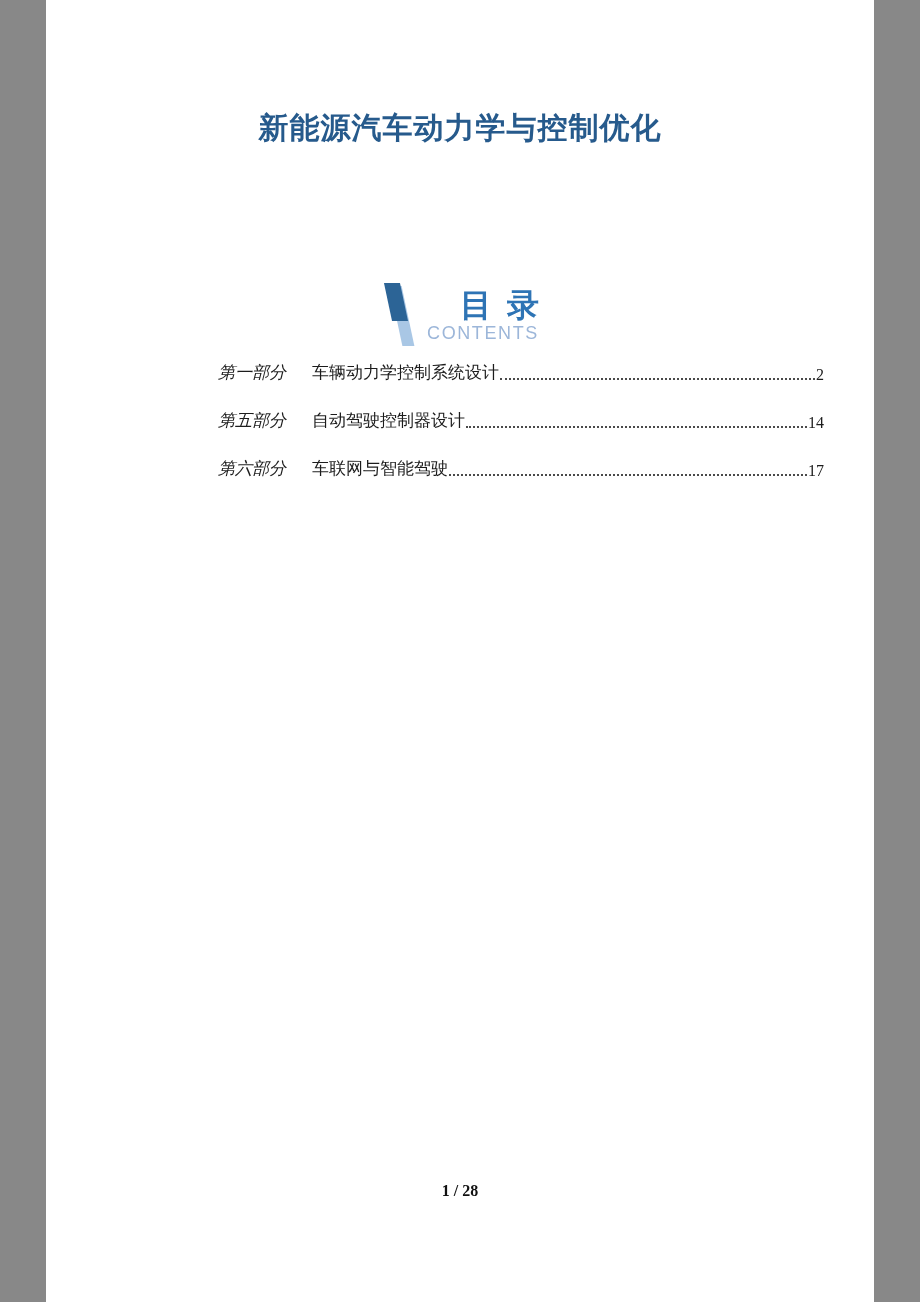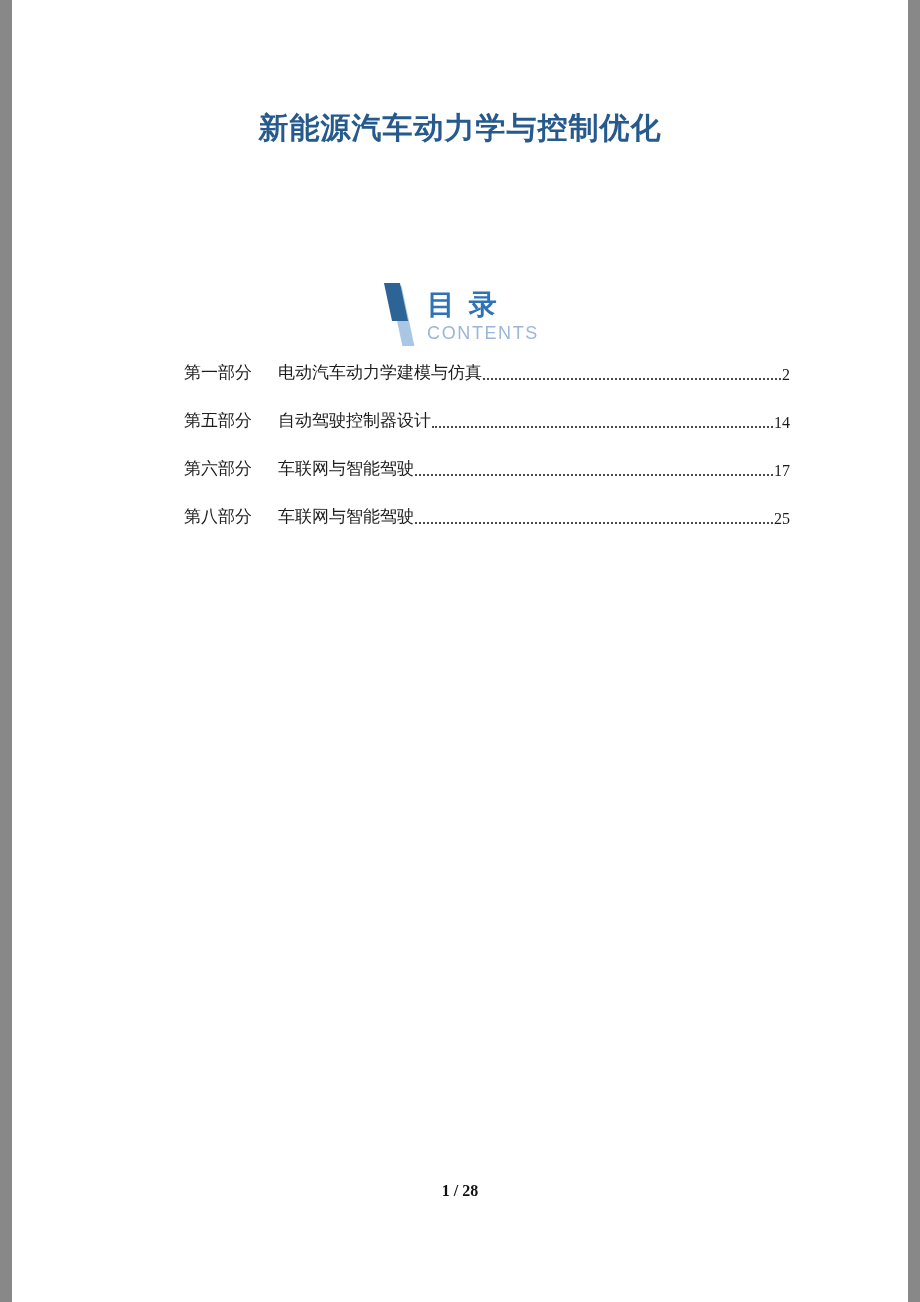--- a/index.html
+++ b/index.html
@@ -1,18 +1,18 @@
 <!DOCTYPE html>
 <html><head>
 <meta charset="utf-8">
 <style>
   html, body { margin: 0; padding: 0; background: #888; }
   .page {
     position: relative;
-    width: 896px;
+    width: 828px;
     height: 1302px;
     margin: 0 auto;
     background: #ffffff;
     overflow: hidden;
     font-family: "Liberation Serif", "DejaVu Serif", serif;
   }
 
   
   .doc-title {
     position: absolute;
@@ -59,24 +59,25 @@
     top: 0;
     width: 16px;
     height: 38px;
     background: #2c6496;
     transform: skewX(12deg);
   }
   .toc-head-text { display: flex; flex-direction: column; padding-top: 6px; }
   .toc-heading {
     font-family: "Liberation Sans", "DejaVu Sans", sans-serif;
     font-weight: bold;
-    font-size: 28px;
+    font-size: 32px;
     line-height: 32px;
     color: #2e74b5;
     word-spacing: 6px;
+    margin-left: 33px;
   }
   .toc-subheading {
     font-family: "Liberation Sans", "DejaVu Sans", sans-serif;
     font-size: 18px;
     letter-spacing: 1.6px;
     color: #9cb6d9;
     margin-top: 2px;
   }
 
   
@@ -88,21 +89,21 @@
   }
   .toc-entry {
     display: flex;
     align-items: flex-end;
     height: 22px;
     margin-bottom: 26px;
     font-size: 17px;
     color: #1c1c1c;
     white-space: nowrap;
   }
-  .toc-entry .entry-label { flex: 0 0 auto; margin-right: 26px; }
+  .toc-entry .entry-label { flex: 0 0 auto; margin-right: 26px; font-style: italic; }
   .toc-entry .entry-title { flex: 0 0 auto; }
   .toc-entry .entry-dots {
     flex: 1 1 auto;
     border-bottom: 2px dotted #4a4a4a;
     margin: 0 1px;
     transform: translateY(-4px);
     min-width: 20px;
   }
   .toc-entry .entry-page {
     flex: 0 0 auto;
@@ -136,21 +137,21 @@
     <div class="toc-head-text">
       <div class="toc-heading">目 录</div>
       <div class="toc-subheading">CONTENTS</div>
     </div>
   </div>
 
   <div class="toc-list">
 
     <div class="toc-entry">
       <span class="entry-label">第一部分</span>
-      <span class="entry-title">电动汽车动力学建模与仿真</span>
+      <span class="entry-title">车辆动力学控制系统设计</span>
       <span class="entry-dots"></span>
       <span class="entry-page">2</span>
     </div>
 
 
 
 
     <div class="toc-entry">
       <span class="entry-label">第五部分</span>
       <span class="entry-title">自动驾驶控制器设计</span>
@@ -159,24 +160,18 @@
     </div>
 
     <div class="toc-entry">
       <span class="entry-label">第六部分</span>
       <span class="entry-title">车联网与智能驾驶</span>
       <span class="entry-dots"></span>
       <span class="entry-page">17</span>
     </div>
 
 
-    <div class="toc-entry">
-      <span class="entry-label">第八部分</span>
-      <span class="entry-title">车联网与智能驾驶</span>
-      <span class="entry-dots"></span>
-      <span class="entry-page">25</span>
-    </div>
 
   </div>
 
   <div class="page-footer">1 / 28</div>
 
 </div>
 
 </body></html>

